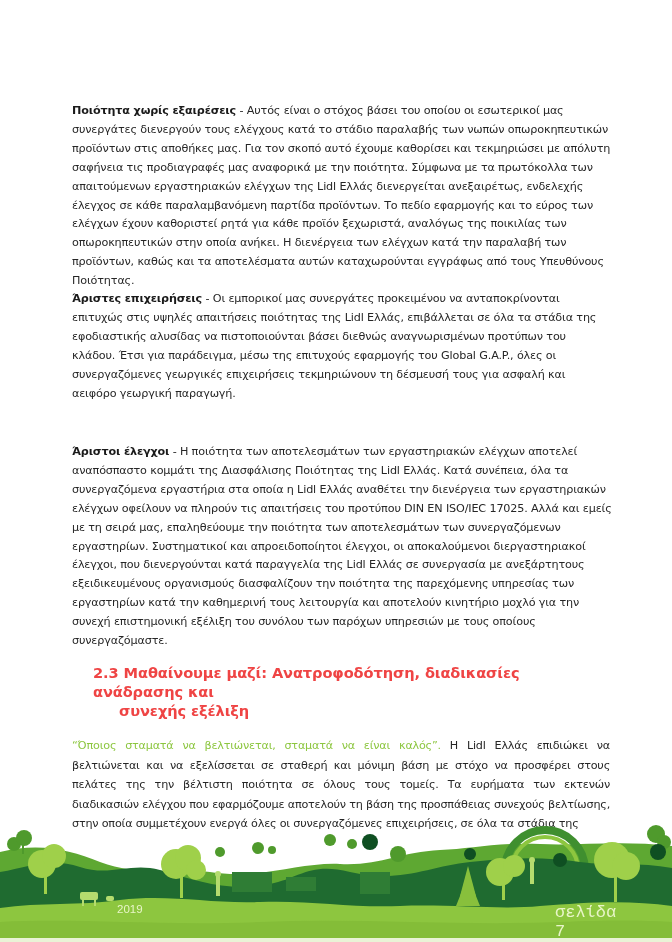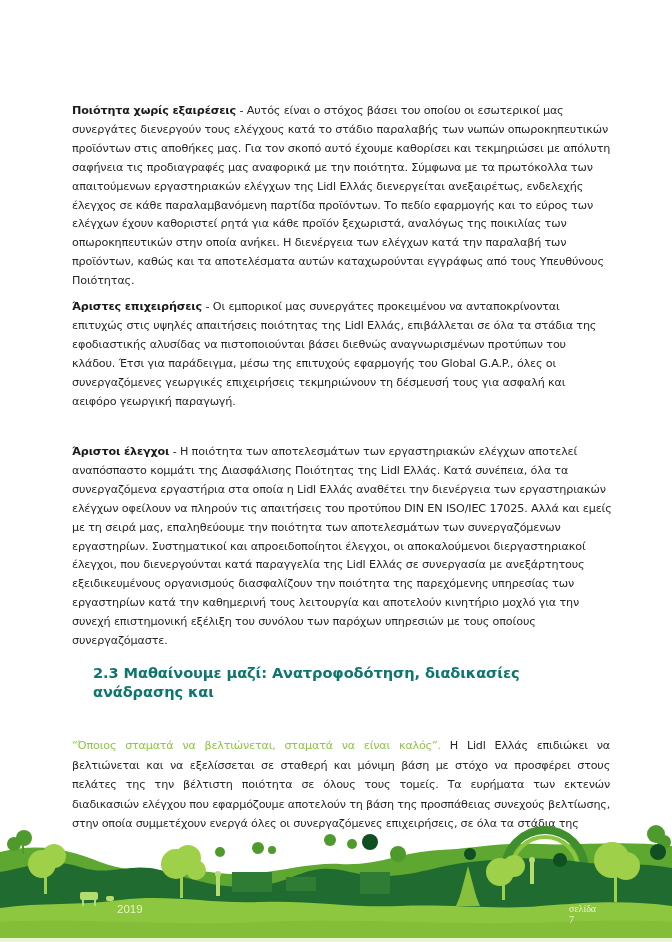--- a/index.html
+++ b/index.html
@@ -24,32 +24,32 @@
       font-size: 11.2px;
       line-height: 18.9px;
       letter-spacing: -0.15px;
       color: #262626;
     }
     .para b {
       font-weight: bold;
       color: #1a1a1a;
     }
     #p1 { top: 102px; }
-    #p2 { top: 298px; }
+    #p2 { top: 290px; }
     #p3 { top: 443px; }
 
     .heading {
       position: absolute;
       left: 93px;
       top: 663px;
       width: 520px;
       font-size: 14.6px;
       line-height: 19px;
       font-weight: bold;
-      color: #0f766e;
+      color: #ef4444;
       letter-spacing: -0.1px;
     }
     .heading .num { display: inline; }
     .heading .l2 { display: block; padding-left: 26px; }
 
     .para-final {
       position: absolute;
       left: 72px;
       top: 736px;
       width: 538px;
@@ -78,39 +78,39 @@
       position: absolute;
       left: 77px;
       top: 903px;
       font-family: "Liberation Sans", sans-serif;
       font-size: 11.5px;
       color: #e8f5c8;
       margin-left: 40px;
     }
     .footer-page {
       position: absolute;
-      left: 569px;
+      left: 555px;
       top: 903px;
-      font-family: Liberation Serif, serif;
-      font-size: 10px;
+      font-family: Liberation Mono, monospace;
+      font-size: 17px;
       color: #e8f5c8;
     }
   </style>
 </head>
 <body>
 
 <div class="page">
 
   <p class="para" id="p1"><b>Ποιότητα χωρίς εξαιρέσεις</b><span> - Αυτός είναι ο στόχος βάσει του οποίου οι εσωτερικοί μας συνεργάτες διενεργούν τους ελέγχους κατά το στάδιο παραλαβής των νωπών οπωροκηπευτικών προϊόντων στις αποθήκες μας. Για τον σκοπό αυτό έχουμε καθορίσει και τεκμηριώσει με απόλυτη σαφήνεια τις προδιαγραφές μας αναφορικά με την ποιότητα. Σύμφωνα με τα πρωτόκολλα των απαιτούμενων εργαστηριακών ελέγχων της Lidl Ελλάς διενεργείται ανεξαιρέτως, ενδελεχής έλεγχος σε κάθε παραλαμβανόμενη παρτίδα προϊόντων. Το πεδίο εφαρμογής και το εύρος των ελέγχων έχουν καθοριστεί ρητά για κάθε προϊόν ξεχωριστά, αναλόγως της ποικιλίας των οπωροκηπευτικών στην οποία ανήκει. Η διενέργεια των ελέγχων κατά την παραλαβή των προϊόντων, καθώς και τα αποτελέσματα αυτών καταχωρούνται εγγράφως από τους Υπευθύνους Ποιότητας.</span></p>
 
   <p class="para" id="p2"><b>Άριστες επιχειρήσεις</b><span> - Οι εμπορικοί μας συνεργάτες προκειμένου να ανταποκρίνονται επιτυχώς στις υψηλές απαιτήσεις ποιότητας της Lidl Ελλάς, επιβάλλεται σε όλα τα στάδια της εφοδιαστικής αλυσίδας να πιστοποιούνται βάσει διεθνώς αναγνωρισμένων προτύπων του κλάδου. Έτσι για παράδειγμα, μέσω της επιτυχούς εφαρμογής του Global G.A.P., όλες οι συνεργαζόμενες γεωργικές επιχειρήσεις τεκμηριώνουν τη δέσμευσή τους για ασφαλή και αειφόρο γεωργική παραγωγή.</span></p>
 
   <p class="para" id="p3"><b>Άριστοι έλεγχοι</b><span> - Η ποιότητα των αποτελεσμάτων των εργαστηριακών ελέγχων αποτελεί αναπόσπαστο κομμάτι της Διασφάλισης Ποιότητας της Lidl Ελλάς. Κατά συνέπεια, όλα τα συνεργαζόμενα εργαστήρια στα οποία η Lidl Ελλάς αναθέτει την διενέργεια των εργαστηριακών ελέγχων οφείλουν να πληρούν τις απαιτήσεις του προτύπου DIN EN ISO/IEC 17025. Αλλά και εμείς με τη σειρά μας, επαληθεύουμε την ποιότητα των αποτελεσμάτων των συνεργαζόμενων εργαστηρίων. Συστηματικοί και απροειδοποίητοι έλεγχοι, οι αποκαλούμενοι διεργαστηριακοί έλεγχοι, που διενεργούνται κατά παραγγελία της Lidl Ελλάς σε συνεργασία με ανεξάρτητους εξειδικευμένους οργανισμούς διασφαλίζουν την ποιότητα της παρεχόμενης υπηρεσίας των εργαστηρίων κατά την καθημερινή τους λειτουργία και αποτελούν κινητήριο μοχλό για την συνεχή επιστημονική εξέλιξη του συνόλου των παρόχων υπηρεσιών με τους οποίους συνεργαζόμαστε.</span></p>
 
-  <h2 class="heading"><span class="num">2.3</span><span> Μαθαίνουμε μαζί: Ανατροφοδότηση, διαδικασίες ανάδρασης και</span></h2>
+  <h2 class="heading"><span class="num">2.3</span><span> Μαθαίνουμε μαζί: Ανατροφοδότηση, διαδικασίες ανάδρασης και</span><span class="l2">συνεχής εξέλιξη</span></h2>
 
   <p class="para-final"><span class="quote">“Όποιος σταματά να βελτιώνεται, σταματά να είναι καλός”.</span><span> Η Lidl Ελλάς επιδιώκει να βελτιώνεται και να εξελίσσεται σε σταθερή και μόνιμη βάση με στόχο να προσφέρει στους πελάτες της την βέλτιστη ποιότητα σε όλους τους τομείς. Τα ευρήματα των εκτενών διαδικασιών ελέγχου που εφαρμόζουμε αποτελούν τη βάση της προσπάθειας συνεχούς βελτίωσης, στην οποία συμμετέχουν ενεργά όλες οι συνεργαζόμενες επιχειρήσεις, σε όλα τα στάδια της</span></p>
 
   <div class="banner">
     <svg viewBox="0 0 672 120" preserveAspectRatio="none">
 
       <path d="M0,30 C40,20 70,28 100,40 C140,55 170,45 210,50 C260,58 300,40 340,42 C380,44 400,30 440,28 C470,27 500,20 540,22 C580,24 620,18 672,24 L672,120 L0,120 Z" fill="#5ea832"></path>
 
       <g fill="#4f9a2c">
         <circle cx="14" cy="22" r="7"></circle>

